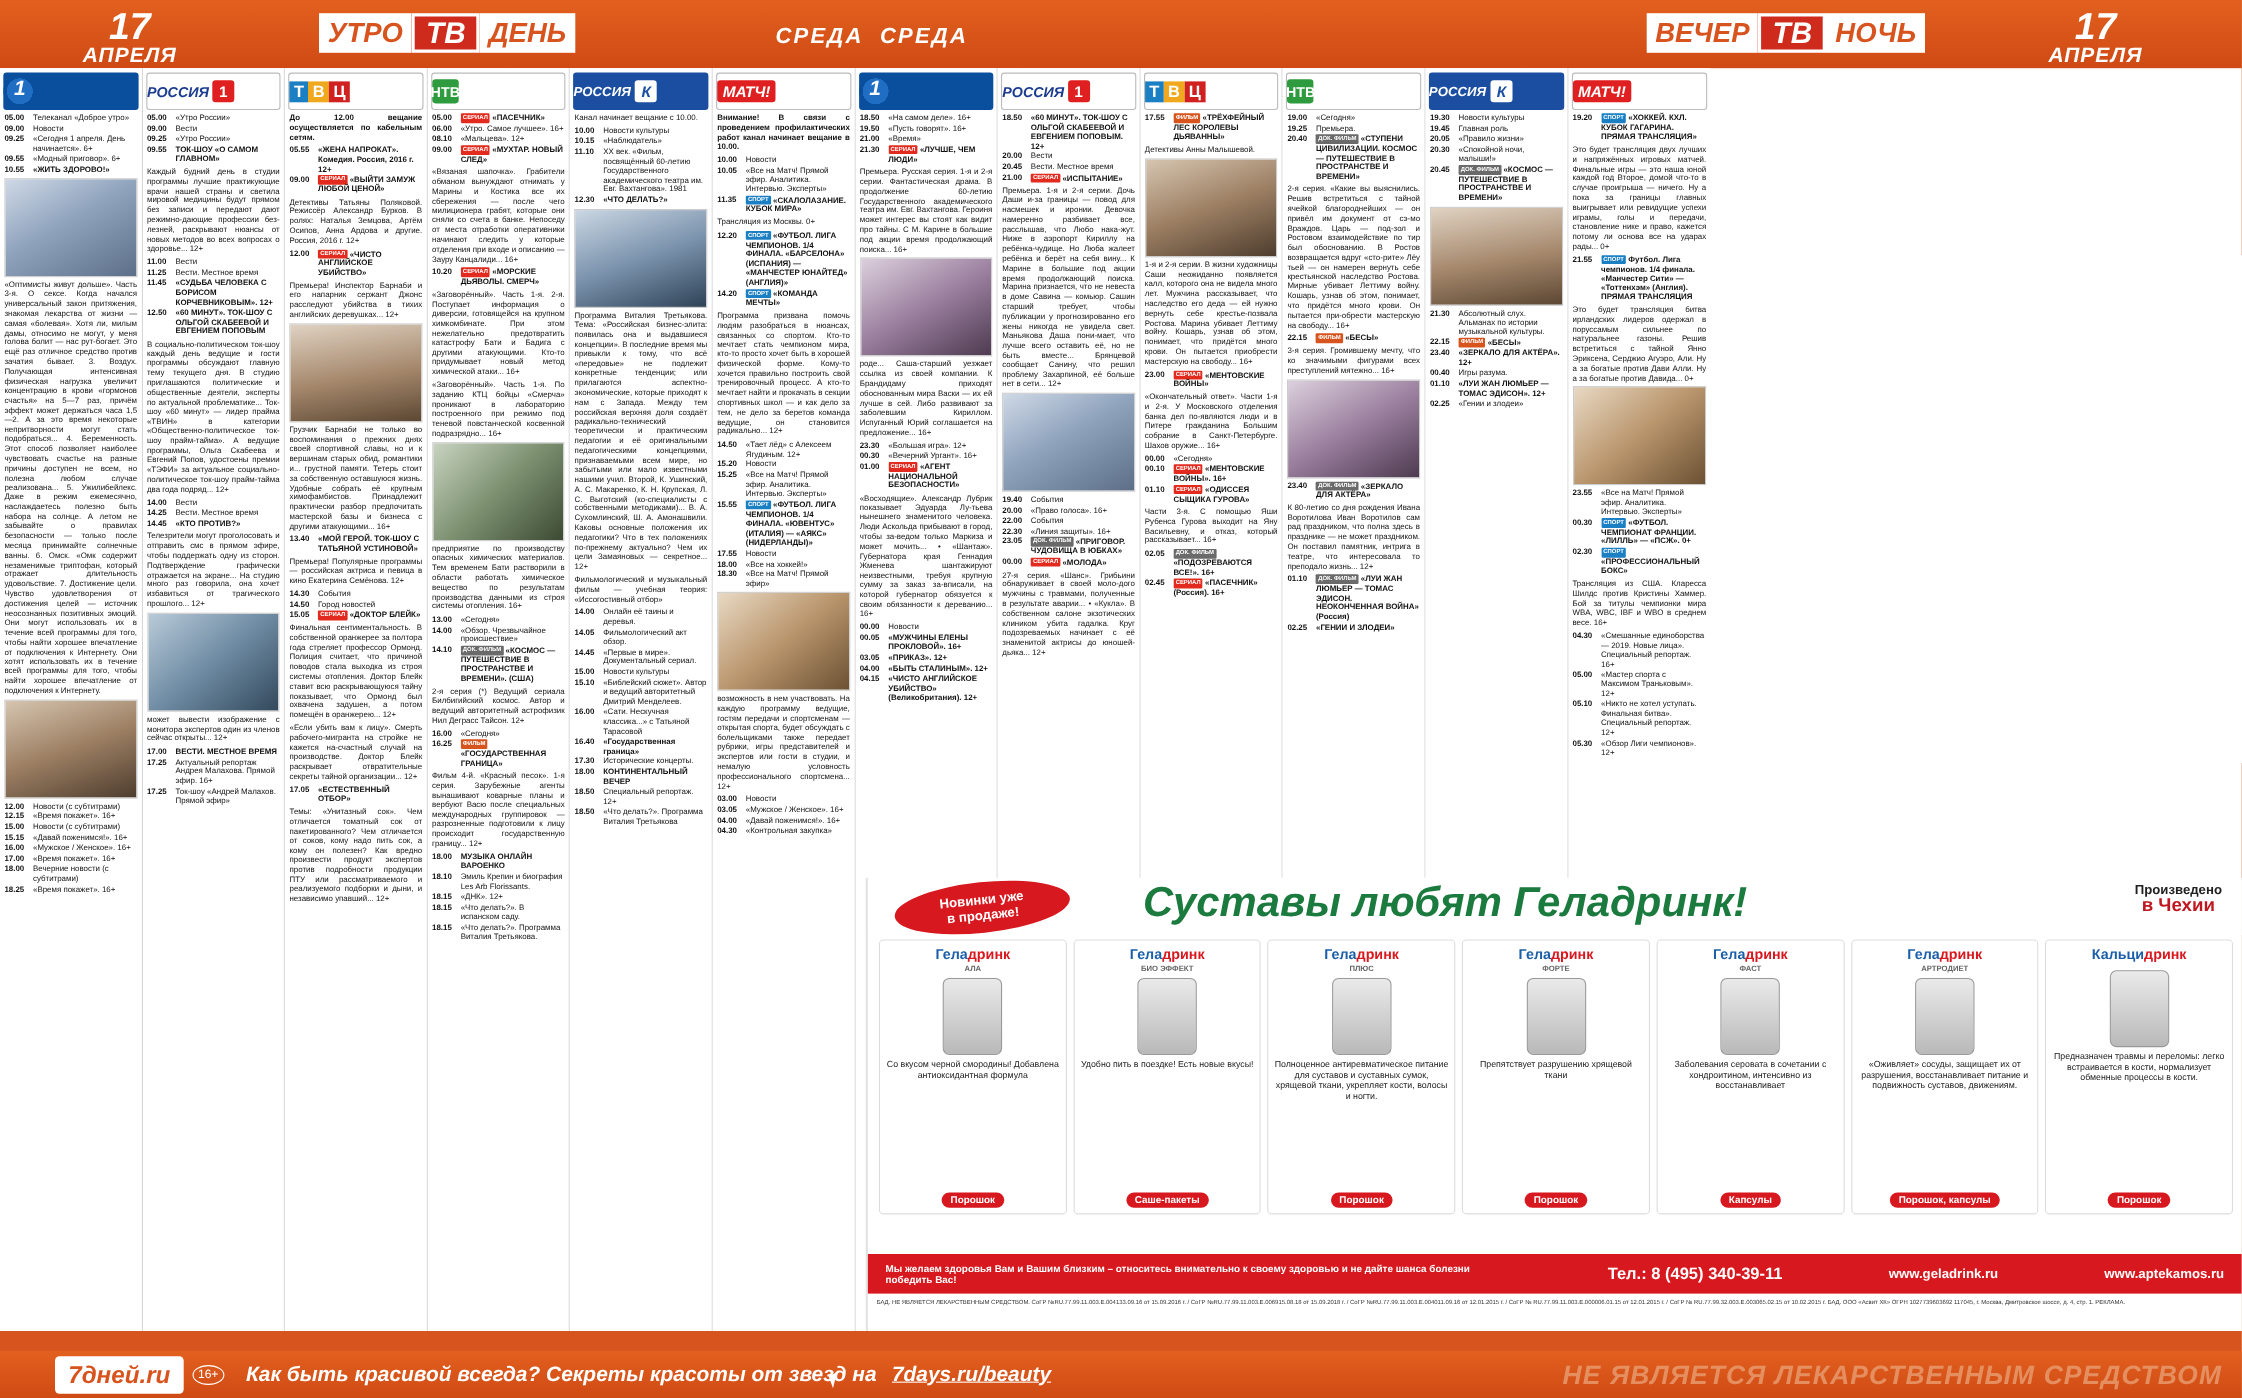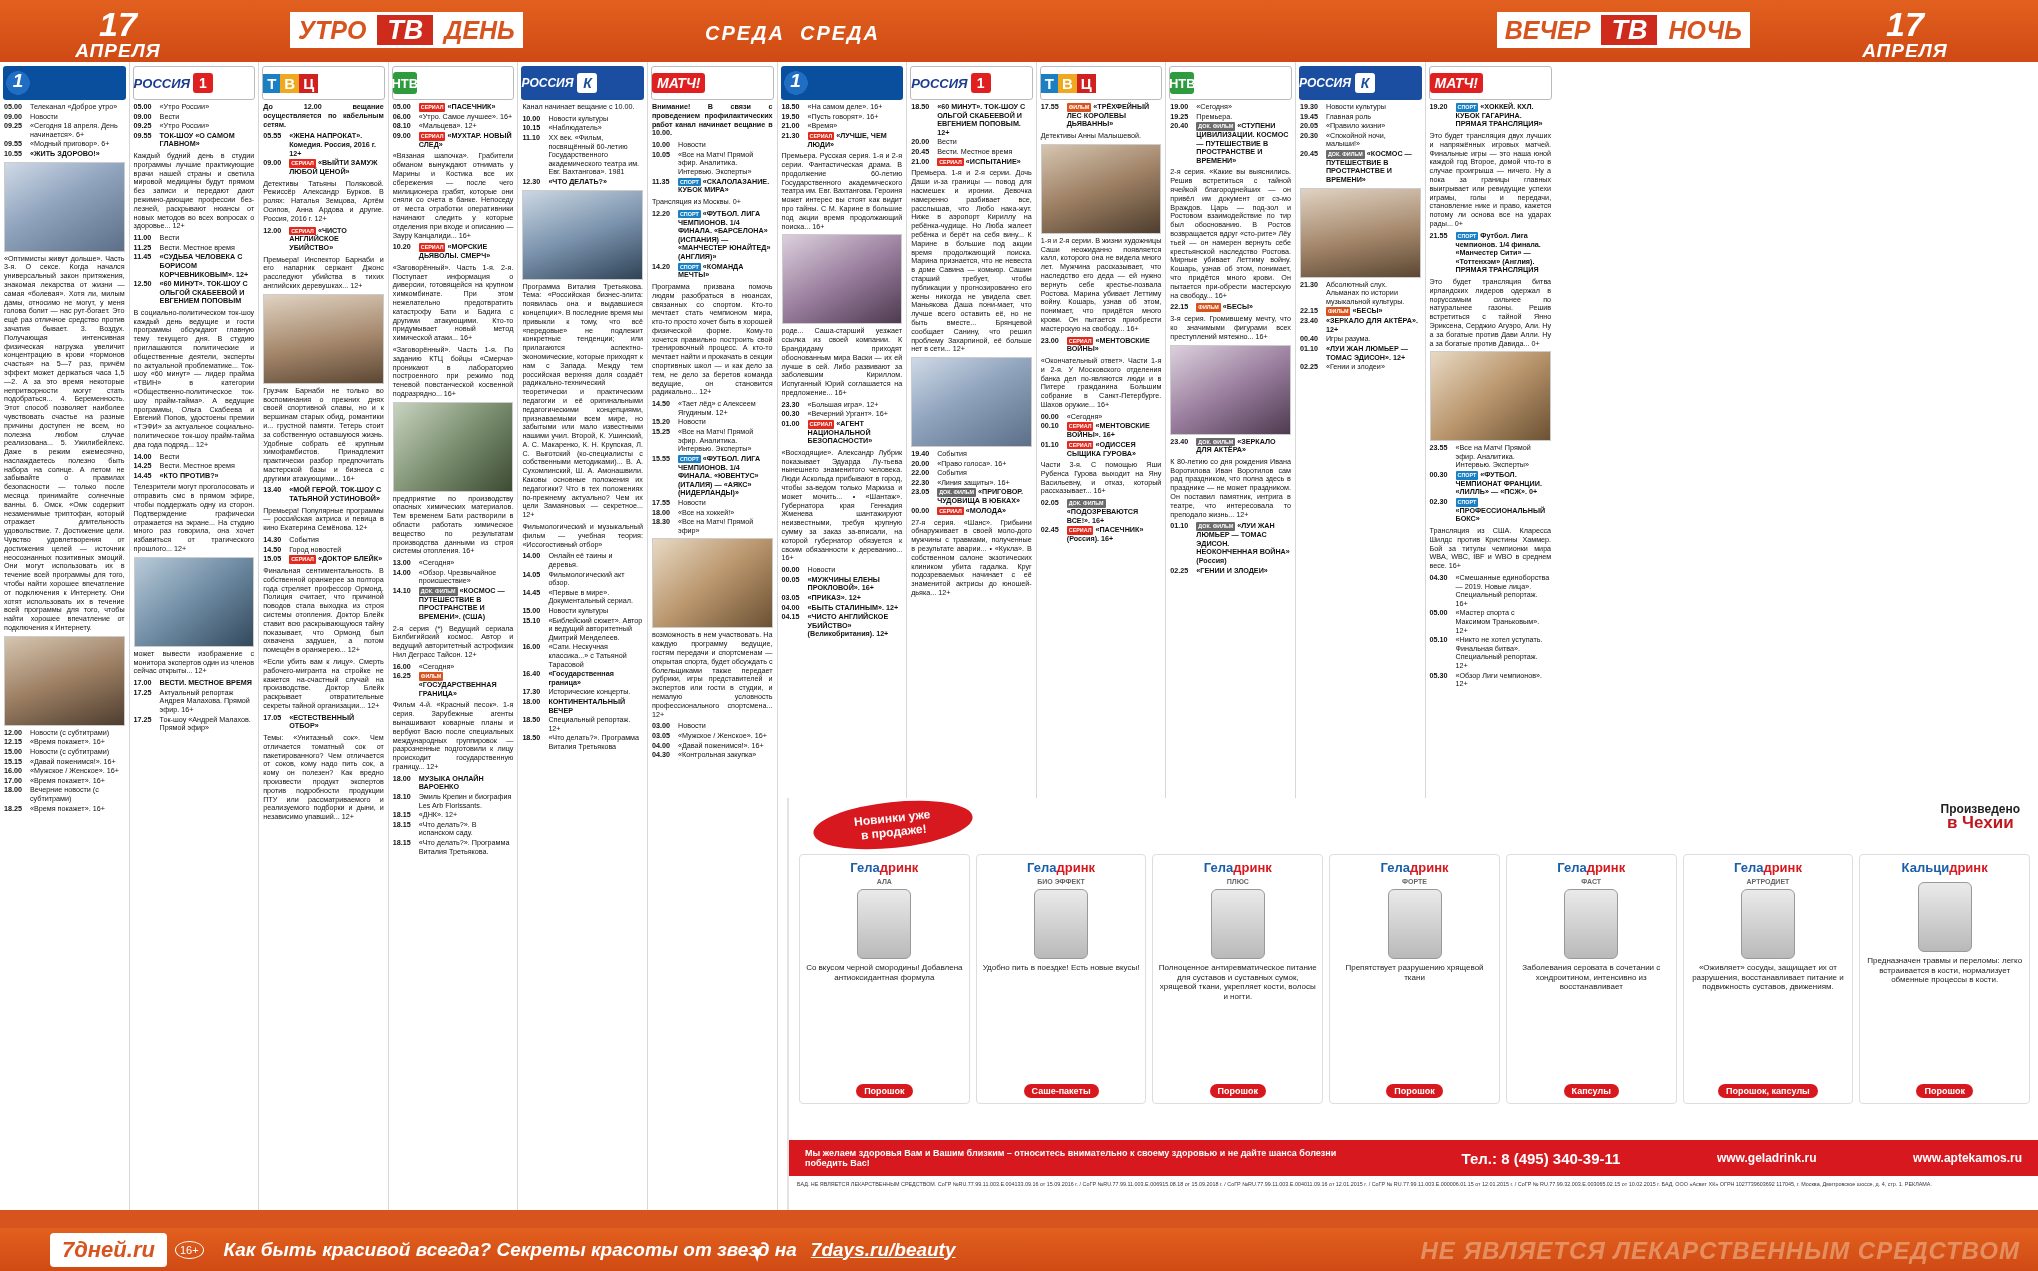--- a/index.html
+++ b/index.html
@@ -191,21 +191,21 @@
           <div class="row">
             <div class="tm">05.00</div>
             <div class="tx"><span>Телеканал «Доброе утро»</span></div>
           </div>
           <div class="row">
             <div class="tm">09.00</div>
             <div class="tx"><span>Новости</span></div>
           </div>
           <div class="row">
             <div class="tm">09.25</div>
-            <div class="tx"><span>«Сегодня 18 апреля. День начинается». 6+</span></div>
+            <div class="tx"><span>«Сегодня 1 апреля. День начинается». 6+</span></div>
           </div>
           <div class="row">
             <div class="tm">09.55</div>
             <div class="tx"><span>«Модный приговор». 6+</span></div>
           </div>
           <div class="row">
             <div class="tm">10.55</div>
             <div class="tx hl"><span>«ЖИТЬ ЗДОРОВО!»</span></div>
           </div>
           <div class="photo ph ph1"></div>
@@ -898,20 +898,21 @@
         </div>
       </div>
     </div>
 
   <div class="ad">
     <div class="ad-top">
       <div class="ad-novinki">
         <span>Новинки уже</span>
         <span>в продаже!</span>
       </div>
+      <div class="ad-title">Суставы любят Геладринк!</div>
       <div class="ad-cz">
         <div>Произведено</div>
         <div class="big">в Чехии</div>
       </div>
     </div>
     <div class="prods" id="prods">
         <div class="prod">
           <div class="pn">Гела<i>дринк</i></div>
           <div style="font-size:7px;font-weight:bold;color:#666">АЛА</div>
           <div class="jar"></div>

